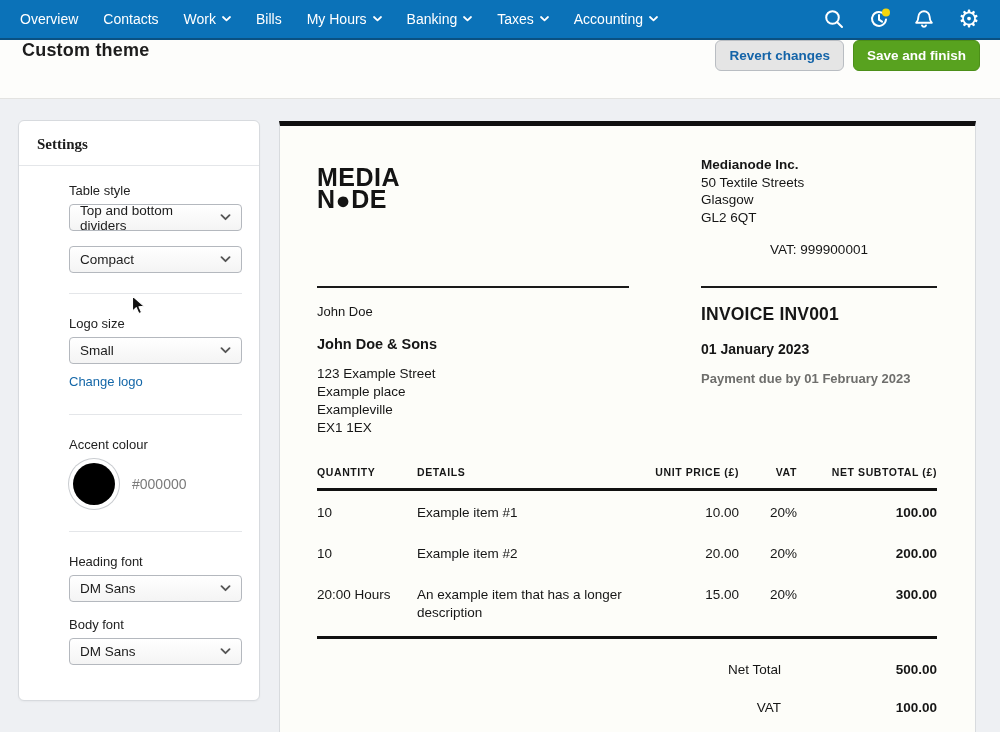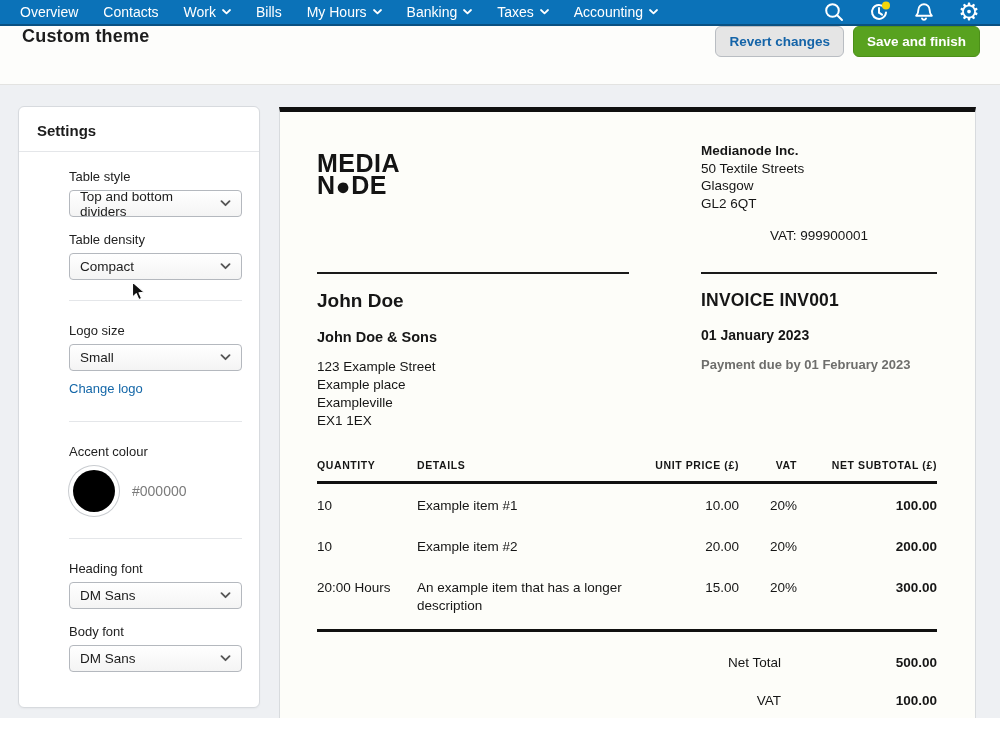--- a/index.html
+++ b/index.html
@@ -1,19 +1,19 @@
 <!DOCTYPE html>
 <html><head>
 <meta charset="utf-8">
 <style>
   * { margin:0; padding:0; box-sizing:border-box; }
   html,body { width:1000px; height:734px; overflow:hidden; font-family:"Liberation Sans", sans-serif; background:#fff; }
 
   
-  .topnav { height:26px; background:#0b72b8; border-bottom:2px solid #0a5182;
+  .topnav { height:40px; background:#0b72b8; border-bottom:2px solid #0a5182;
             display:flex; align-items:center; padding:0 18px 0 20px; }
   .nav-item { display:flex; align-items:center; gap:6px; color:#fff; font-size:14px;
               margin-right:25px; cursor:pointer; text-decoration:none; white-space:nowrap; }
   .nav-spacer { flex:1; }
   .nav-icon { width:26px; height:26px; display:flex; align-items:center; justify-content:center;
               margin-left:19px; cursor:pointer; position:relative; }
   .gear-glyph { color:#fff; font-size:24px; line-height:24px; }
 
   
   .page-header { height:59px; background:#fdfdfb; border-bottom:1px solid #e3e3e1;
@@ -26,21 +26,21 @@
   .btn-primary { background:#58a21f; color:#fff; border:1px solid #4c8f19; }
 
   
   .content { position:relative; height:633px; background:#eef0f3; overflow:hidden; }
 
   
   .settings-card { position:absolute; left:18px; top:21px; width:242px; min-height:568px;
                    background:#fff; border:1px solid #d7dade; border-radius:6px;
                    box-shadow:0 1px 2px rgba(0,0,0,.04); }
   .card-header { padding:15px 18px 12px; border-bottom:1px solid #e4e6e9;
-                 font-size:15px; font-weight:800; color:#1c1c1c; }
+                 font-size:15px; font-weight:800; color:#1c1c1c;font-family:Liberation Serif, serif; }
   .card-body { padding:17px 17px 20px 18px;margin-left:32px; }
   .field-label { font-size:13px; color:#222; margin-bottom:6px; }
   .select { height:27px; border:1px solid #b4b8be; border-radius:4px;
             background:linear-gradient(#ffffff,#f4f4f4); display:flex; align-items:center;
             padding:0 10px; font-size:13.5px; color:#1c1c1c; margin-bottom:15px; cursor:pointer; }
   .select .sel-val { flex:1; }
   .section-divider { border:none; border-top:1px solid #e4e6e9; margin:20px 0 22px; }
   .link { color:#1467a8; font-size:13px; text-decoration:none; cursor:pointer; }
   .accent-row { display:flex; align-items:center; gap:17px; margin-top:11px; }
   .swatch { width:42px; height:42px; border-radius:50%; background:#000;
@@ -58,21 +58,21 @@
           margin-top:10px; color:#141414; font-stretch:condensed; }
   .logo .logo-o { display:inline-block; transform:translateY(1px); }
   .co-block { width:236px; font-size:13.5px; line-height:17.5px; }
   .co-name { font-weight:800; }
   .co-vat { margin-top:15px;text-align:center; }
   .rule-row { display:flex; justify-content:space-between; margin-top:27px; }
   .rule-left { width:312px; border-top:2px solid #1a1a1a; }
   .rule-right { width:236px; border-top:2px solid #1a1a1a; }
 
   .parties { display:flex; justify-content:space-between; margin-top:16px; }
-  .client-name { font-size:19px; font-weight:700; }
+  .client-name { font-size:13px; font-weight:400; }
   .client-org { font-size:14.5px; font-weight:800; margin-top:17px; }
   .client-addr { font-size:13.5px; line-height:18px; margin-top:13px; }
   .meta { width:236px; }
   .inv-title { font-size:17.5px; font-weight:800; letter-spacing:.2px; }
   .inv-date { font-size:14px; font-weight:800; margin-top:16px; }
   .inv-due { font-size:13px; font-weight:700; color:#6e6e6c; margin-top:14px; }
 
   table.items { width:100%; border-collapse:collapse; margin-top:29px; }
   .items th { font-size:10.5px; font-weight:800; letter-spacing:.6px; text-align:left;
               padding:0 0 10px; border-bottom:3px solid #111; }
@@ -174,21 +174,20 @@
     <div class="card-body">
 
       <div class="field-label">Table style</div>
       <div class="select">
         <span class="sel-val">Top and bottom dividers</span>
         <svg width="11" height="7" viewBox="0 0 11 7">
             <polyline points="1.5,1.2 5.5,5.2 9.5,1.2" fill="none" stroke="#555" stroke-width="1.8" stroke-linecap="round" stroke-linejoin="round"></polyline>
           </svg>
       </div>
 
-      <div class="field-label">Table density</div>
       <div class="select">
         <span class="sel-val">Compact</span>
         <svg width="11" height="7" viewBox="0 0 11 7">
             <polyline points="1.5,1.2 5.5,5.2 9.5,1.2" fill="none" stroke="#555" stroke-width="1.8" stroke-linecap="round" stroke-linejoin="round"></polyline>
           </svg>
       </div>
 
       <hr class="section-divider">
 
       <div class="field-label">Logo size</div>

